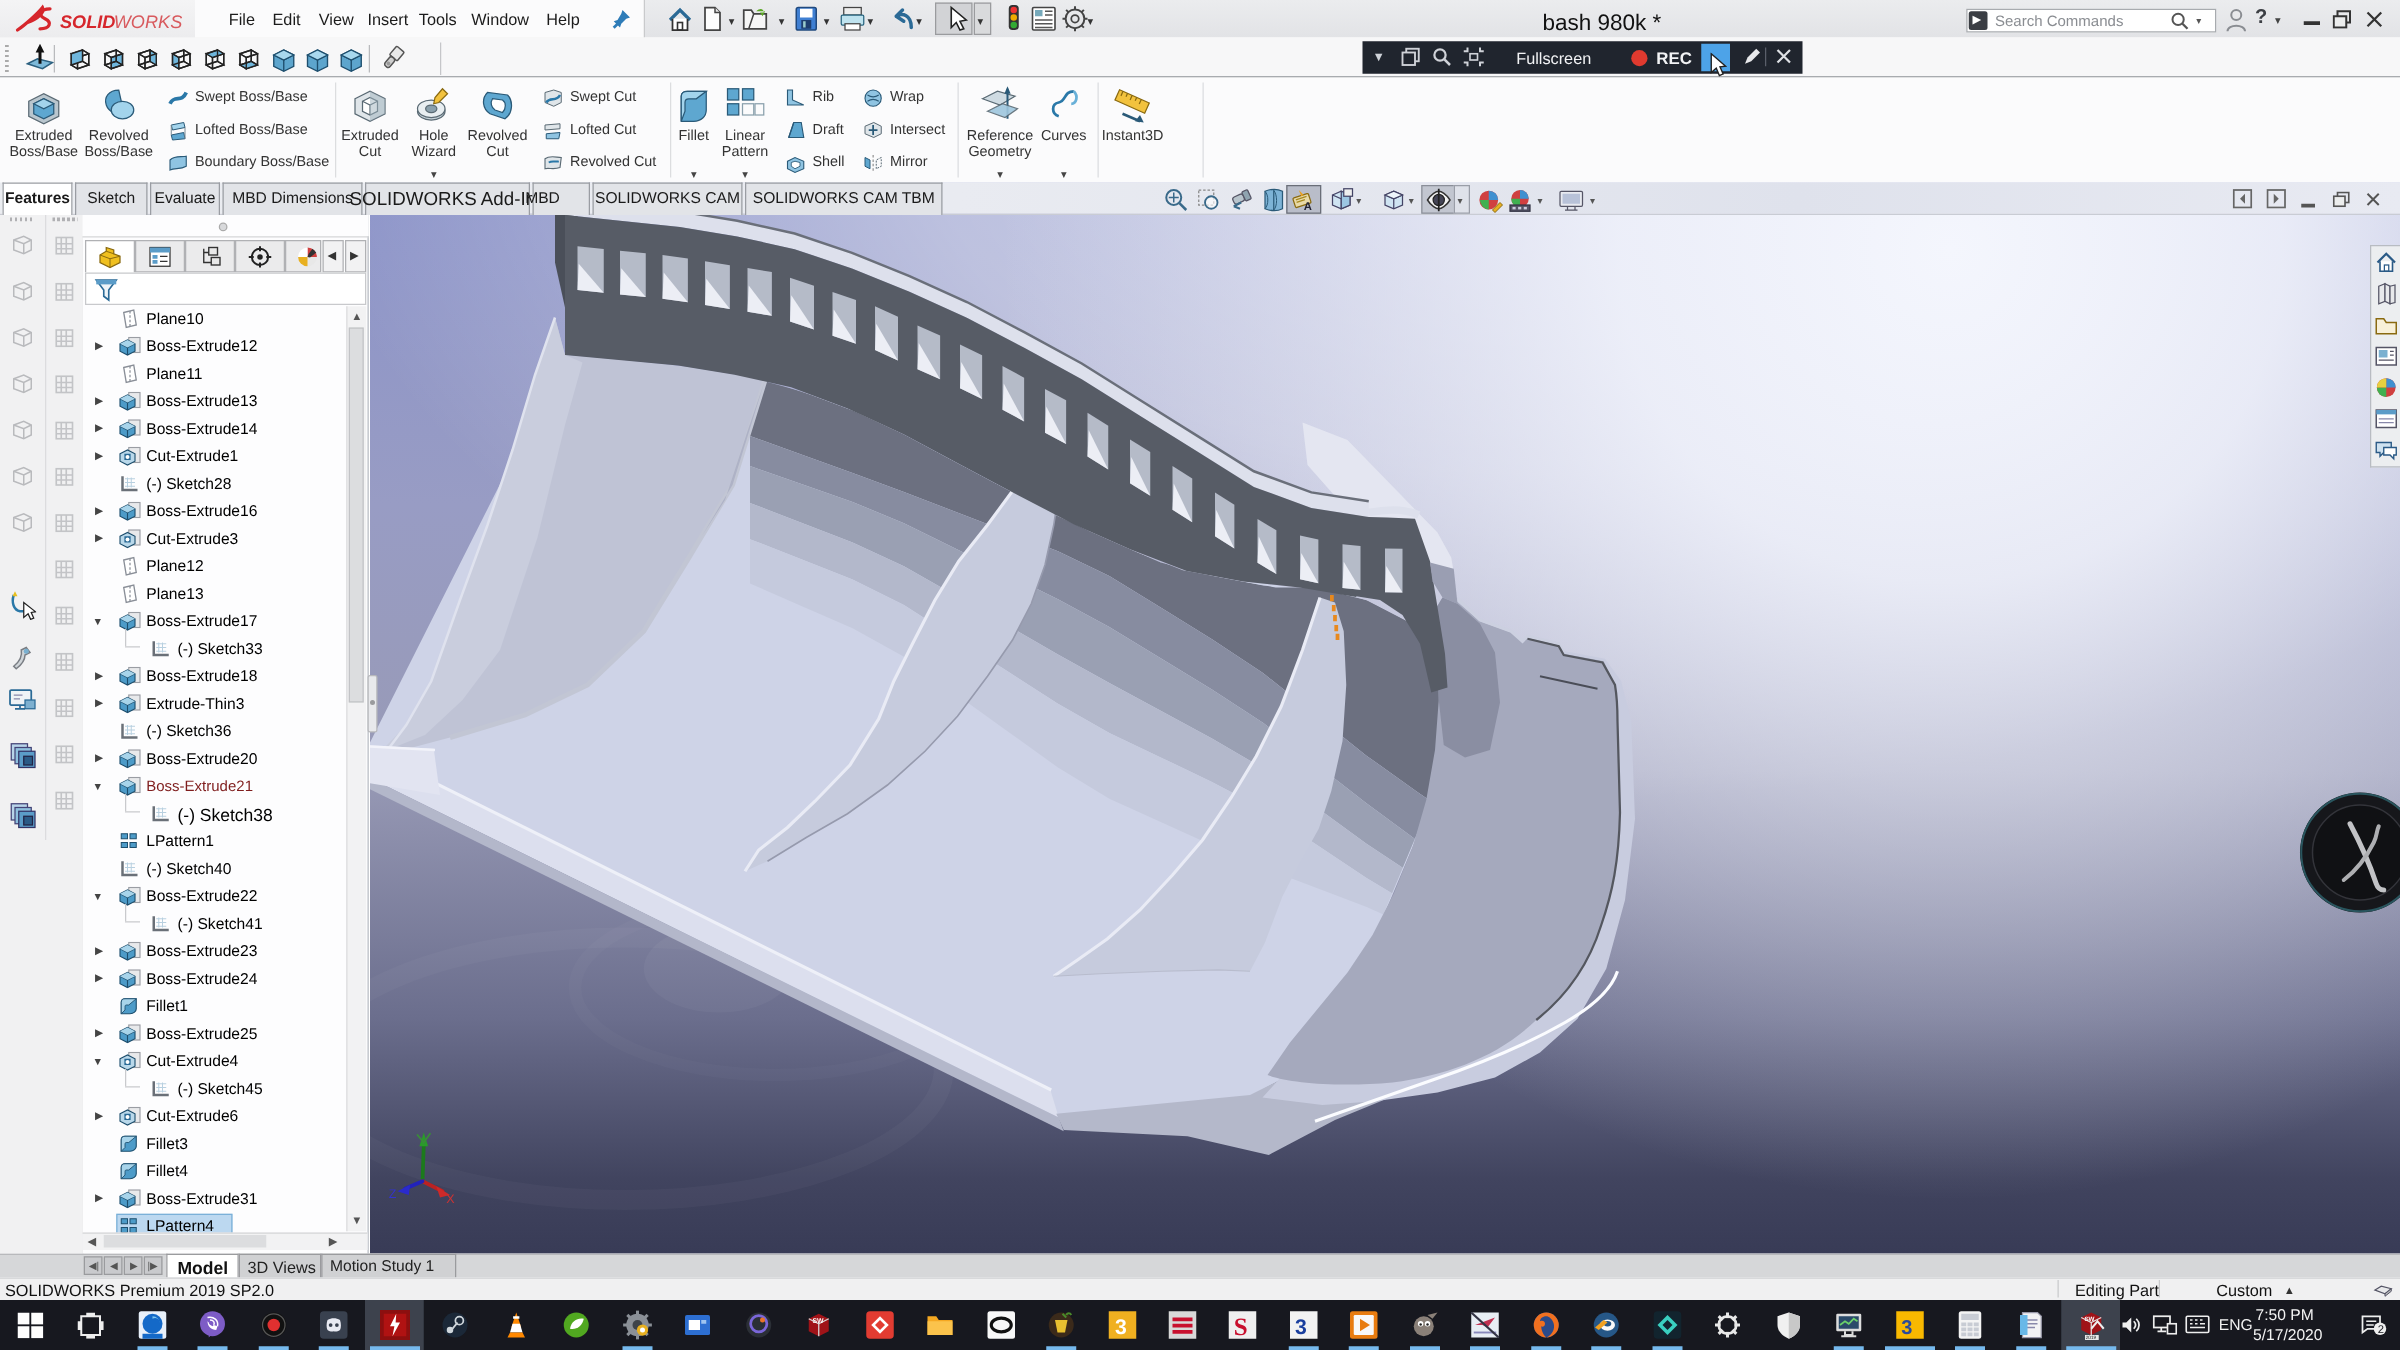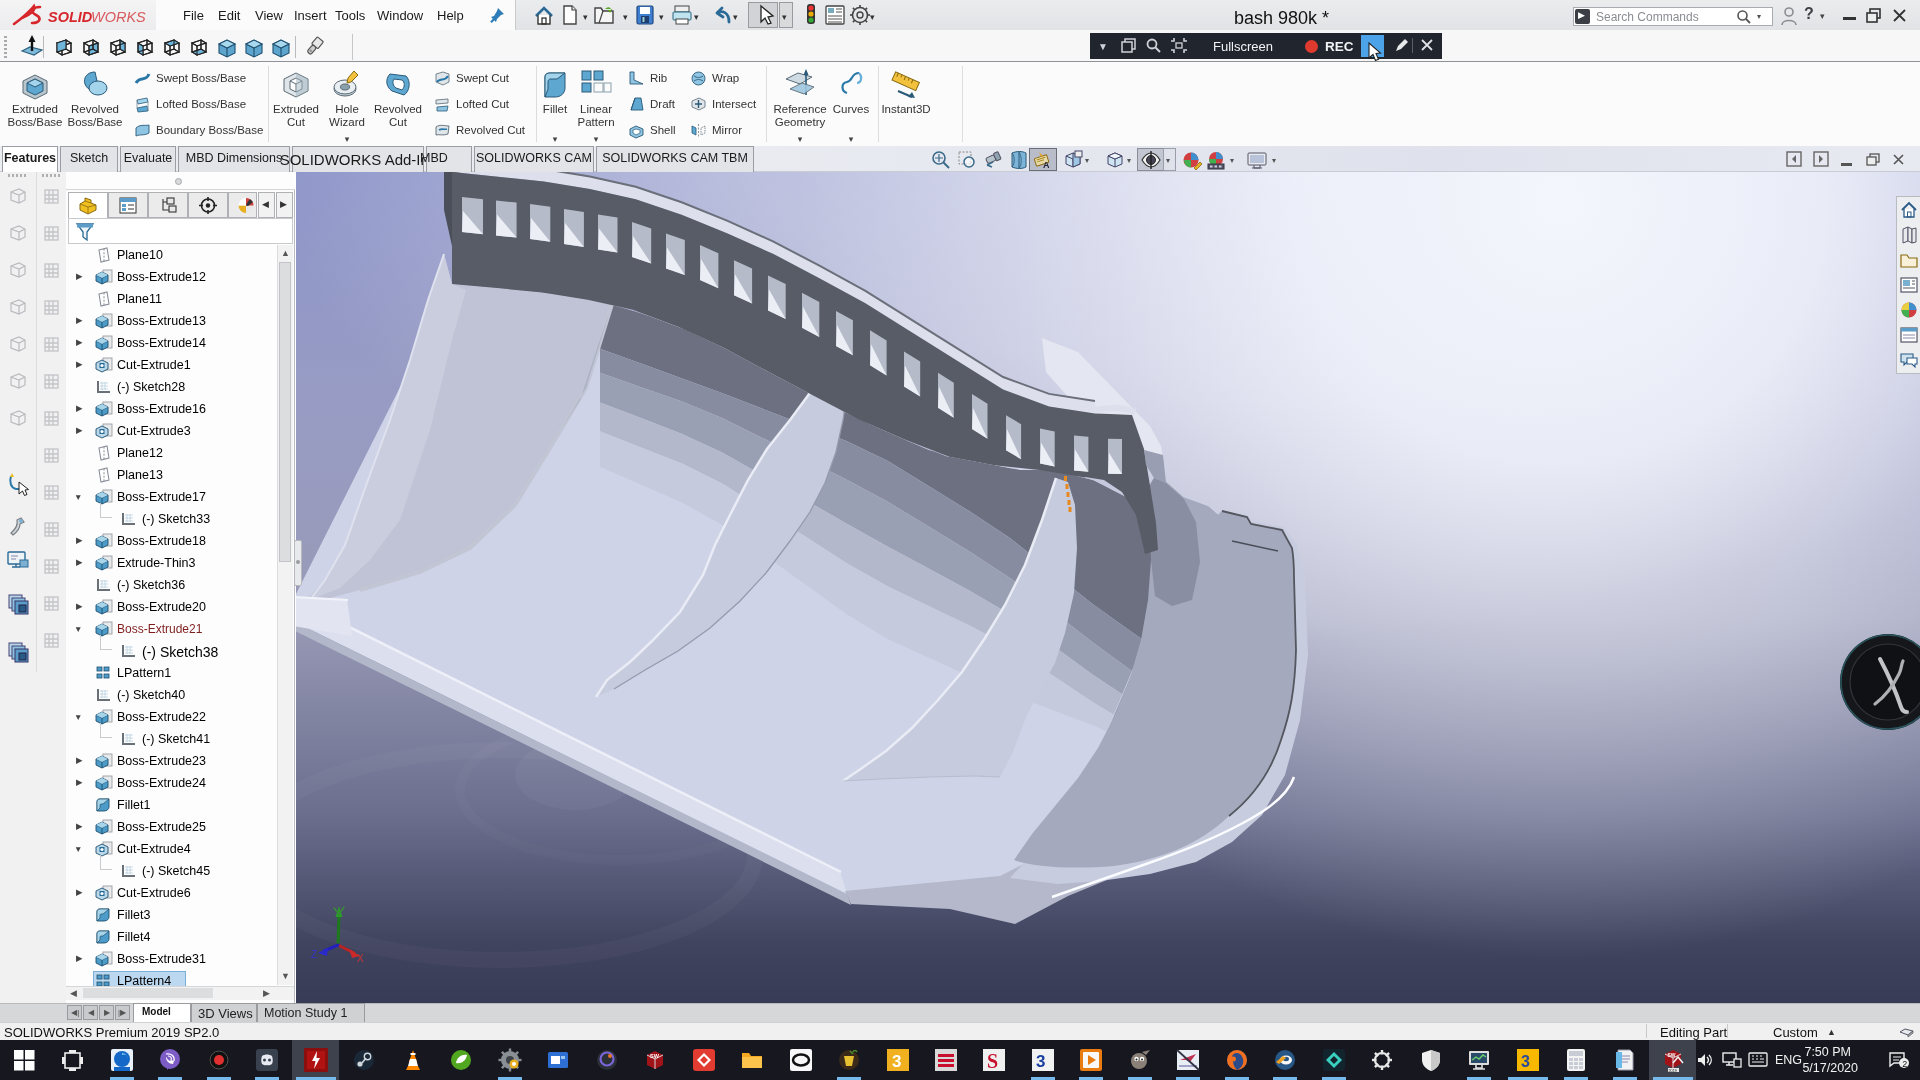--- a/index.html
+++ b/index.html
@@ -1130,21 +1130,21 @@
 <div class="abs" style="left:0;top:1003px;width:1920px;height:19px;background:#d6d7d9;border-top:1px solid #b8b9bc"></div>
 <div class="abs" style="left:67px;top:1005px;width:15px;height:15px;background:#c9cacd;border:1px solid #9a9b9e"></div>
 <div class="abs" style="left:83px;top:1005px;width:15px;height:15px;background:#c9cacd;border:1px solid #9a9b9e"></div>
 <div class="abs" style="left:99px;top:1005px;width:15px;height:15px;background:#c9cacd;border:1px solid #9a9b9e"></div>
 <div class="abs" style="left:115px;top:1005px;width:15px;height:15px;background:#c9cacd;border:1px solid #9a9b9e"></div>
 <div class="t" style="left:71px;top:1008px;font-size:8px;color:#555">◀|</div>
 <div class="t" style="left:88px;top:1008px;font-size:8px;color:#555">◀</div>
 <div class="t" style="left:104px;top:1008px;font-size:8px;color:#555">▶</div>
 <div class="t" style="left:118px;top:1008px;font-size:8px;color:#555">|▶</div>
 <div class="abs" style="left:133px;top:1003px;width:58px;height:19px;background:#fff;border:1px solid #9a9b9e;border-bottom:none"></div>
-<div class="t" style="left:142px;top:1006px;font-size:10px;font-weight:bold;color:#111">Model</div>
+<div class="t" style="left:142px;top:1006px;font-size:14px;font-weight:bold;color:#111">Model</div>
 <div class="abs" style="left:191px;top:1003px;width:66px;height:19px;background:#d0d1d3;border:1px solid #9a9b9e;border-bottom:none"></div>
 <div class="t" style="left:198px;top:1006px;font-size:13px;color:#222">3D Views</div>
 <div class="abs" style="left:257px;top:1003px;width:108px;height:19px;background:#d0d1d3;border:1px solid #9a9b9e;border-bottom:none"></div>
 <div class="t" style="left:264px;top:1006px;font-size:12.5px;color:#222">Motion Study 1</div>
 <div class="abs" style="left:0;top:1022px;width:1920px;height:18px;background:#f0f0f1;border-top:1px solid #d0d1d3"></div>
 <div class="t" style="left:4px;top:1025px;font-size:13px;color:#111">SOLIDWORKS Premium 2019 SP2.0</div>
 <div class="abs" style="left:1646px;top:1024px;width:1px;height:14px;background:#c8c9cc"></div>
 <div class="t" style="left:1660px;top:1025px;font-size:13px;color:#111">Editing Part</div>
 <div class="abs" style="left:1727px;top:1024px;width:1px;height:14px;background:#c8c9cc"></div>
 <div class="t" style="left:1773px;top:1025px;font-size:13px;color:#111">Custom</div>

